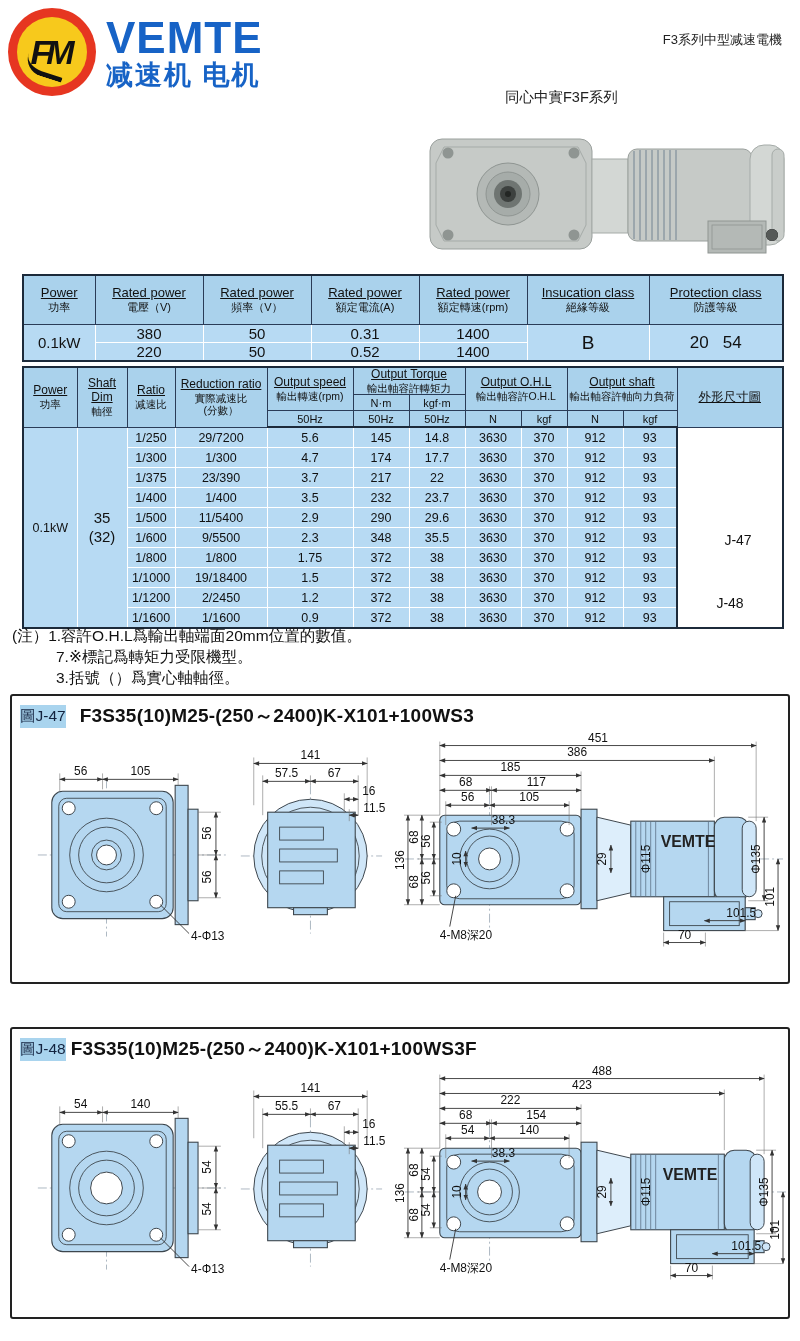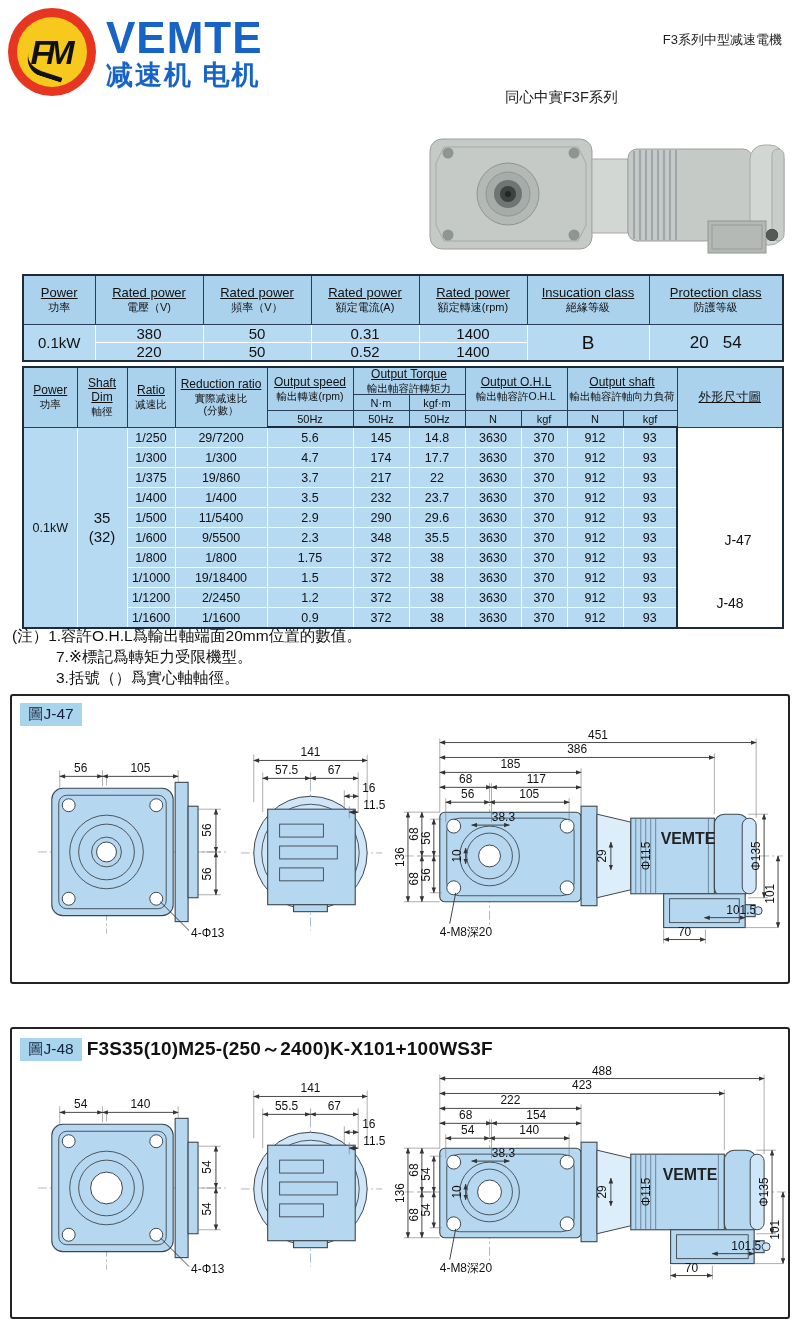--- a/index.html
+++ b/index.html
@@ -50,21 +50,21 @@
   .shaftcell div{line-height:1.25;font-size:15px;}
   
   .notes{position:absolute;left:12px;top:626px;font-size:15.5px;line-height:1.35;color:#111;}
   .notes .nl{padding-left:44px;}
   .notes .nl.first{padding-left:0;text-align:right;}
   
   .figbox{position:absolute;left:10px;width:776px;border:2px solid #222;border-radius:3px;background:#fff;}
   #figbox47{top:694px;height:286px;}
   #figbox48{top:1027px;height:288px;}
   .fig-head{display:flex;align-items:center;padding:7px 0 0 8px;}
-  .fig-chip{background:#a9d4ee;color:#13233f;font-size:15.5px;padding:1px 8px;white-space:nowrap;}
+  .fig-chip{background:#a9d4ee;color:#13233f;font-size:15.5px;padding:1px 0;white-space:nowrap;}
   .fig-title{font-weight:bold;font-size:19px;color:#111;margin-left:14px;letter-spacing:0.2px;white-space:nowrap;}
   #figbox48 .fig-title{margin-left:5px;}
   svg.draw{display:block;}
   
   .pf{fill:#b5d7f0;stroke:#3d464d;stroke-width:1.1;}
   .pf2{fill:#cfe6f8;stroke:#3d464d;stroke-width:1;}
   .pf3{fill:#ddeefb;stroke:#3d464d;stroke-width:1;}
   .pw{fill:#fff;stroke:#3d464d;stroke-width:1;}
   .ol{fill:none;stroke:#3d464d;stroke-width:0.9;}
   .fin{stroke:#5d7287;stroke-width:0.8;}
@@ -297,21 +297,21 @@
         <td>4.7</td>
         <td>174</td>
         <td>17.7</td>
         <td>3630</td>
         <td>370</td>
         <td>912</td>
         <td>93</td>
       </tr>
   <tr>
         <td>1/375</td>
-        <td>19/860</td>
+        <td>23/390</td>
         <td>3.7</td>
         <td>217</td>
         <td>22</td>
         <td>3630</td>
         <td>370</td>
         <td>912</td>
         <td>93</td>
       </tr>
   <tr>
         <td>1/400</td>
@@ -395,20 +395,21 @@
 
 <div class="notes">
   <div class="nl first"><span>(注）</span><span>1.容許O.H.L爲輸出軸端面20mm位置的數值。</span></div>
   <div class="nl">7.※標記爲轉矩力受限機型。</div>
   <div class="nl">3.括號（）爲實心軸軸徑。</div>
 </div>
 
 <div class="figbox" id="figbox47">
   <div class="fig-head">
     <span class="fig-chip">圖J-47</span>
+    <span class="fig-title">F3S35(10)M25-(250～2400)K-X101+100WS3</span>
   </div>
   <svg class="draw" width="774" height="244" viewBox="0 0 778 244">
     <defs>
       <marker id="a47e" markerWidth="7" markerHeight="6" refX="6" refY="2.5" orient="auto">
           <path d="M0,0 L6.5,2.5 L0,5 z" fill="#333"></path>
         </marker>
       <marker id="a47s" markerWidth="7" markerHeight="6" refX="0.5" refY="2.5" orient="auto">
           <path d="M6.5,0 L0,2.5 L6.5,5 z" fill="#333"></path>
         </marker>
     </defs>

